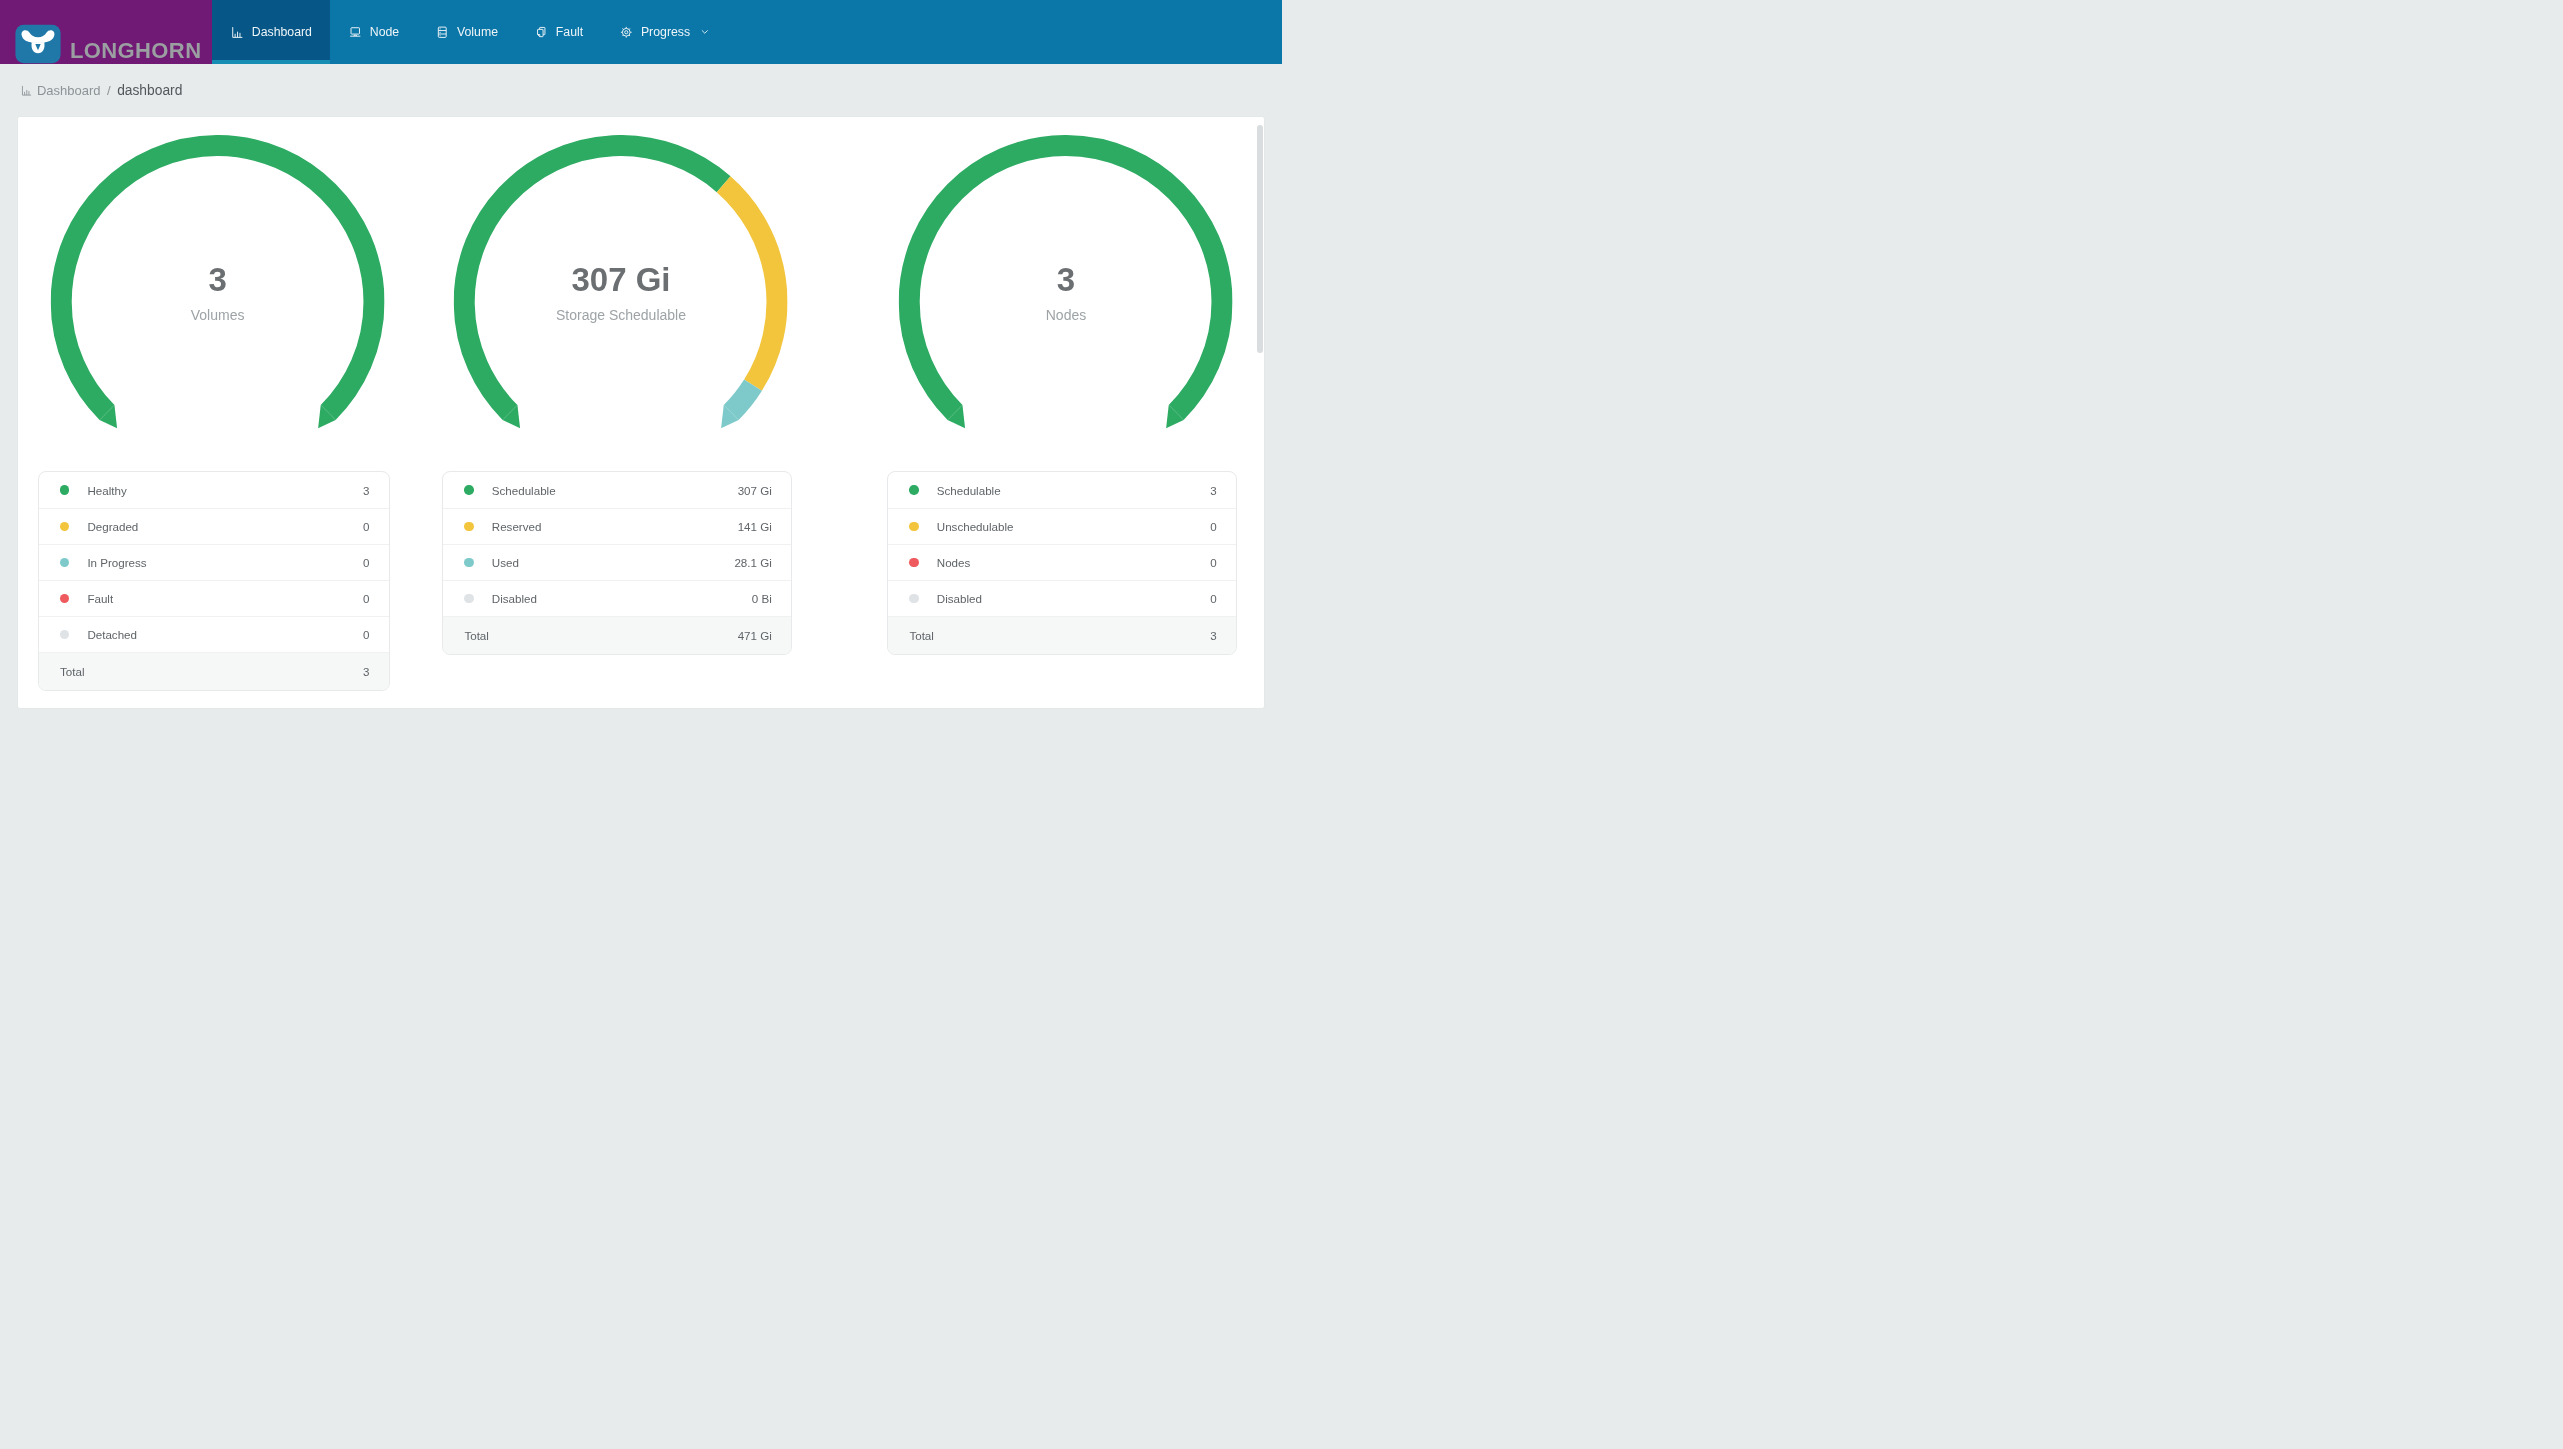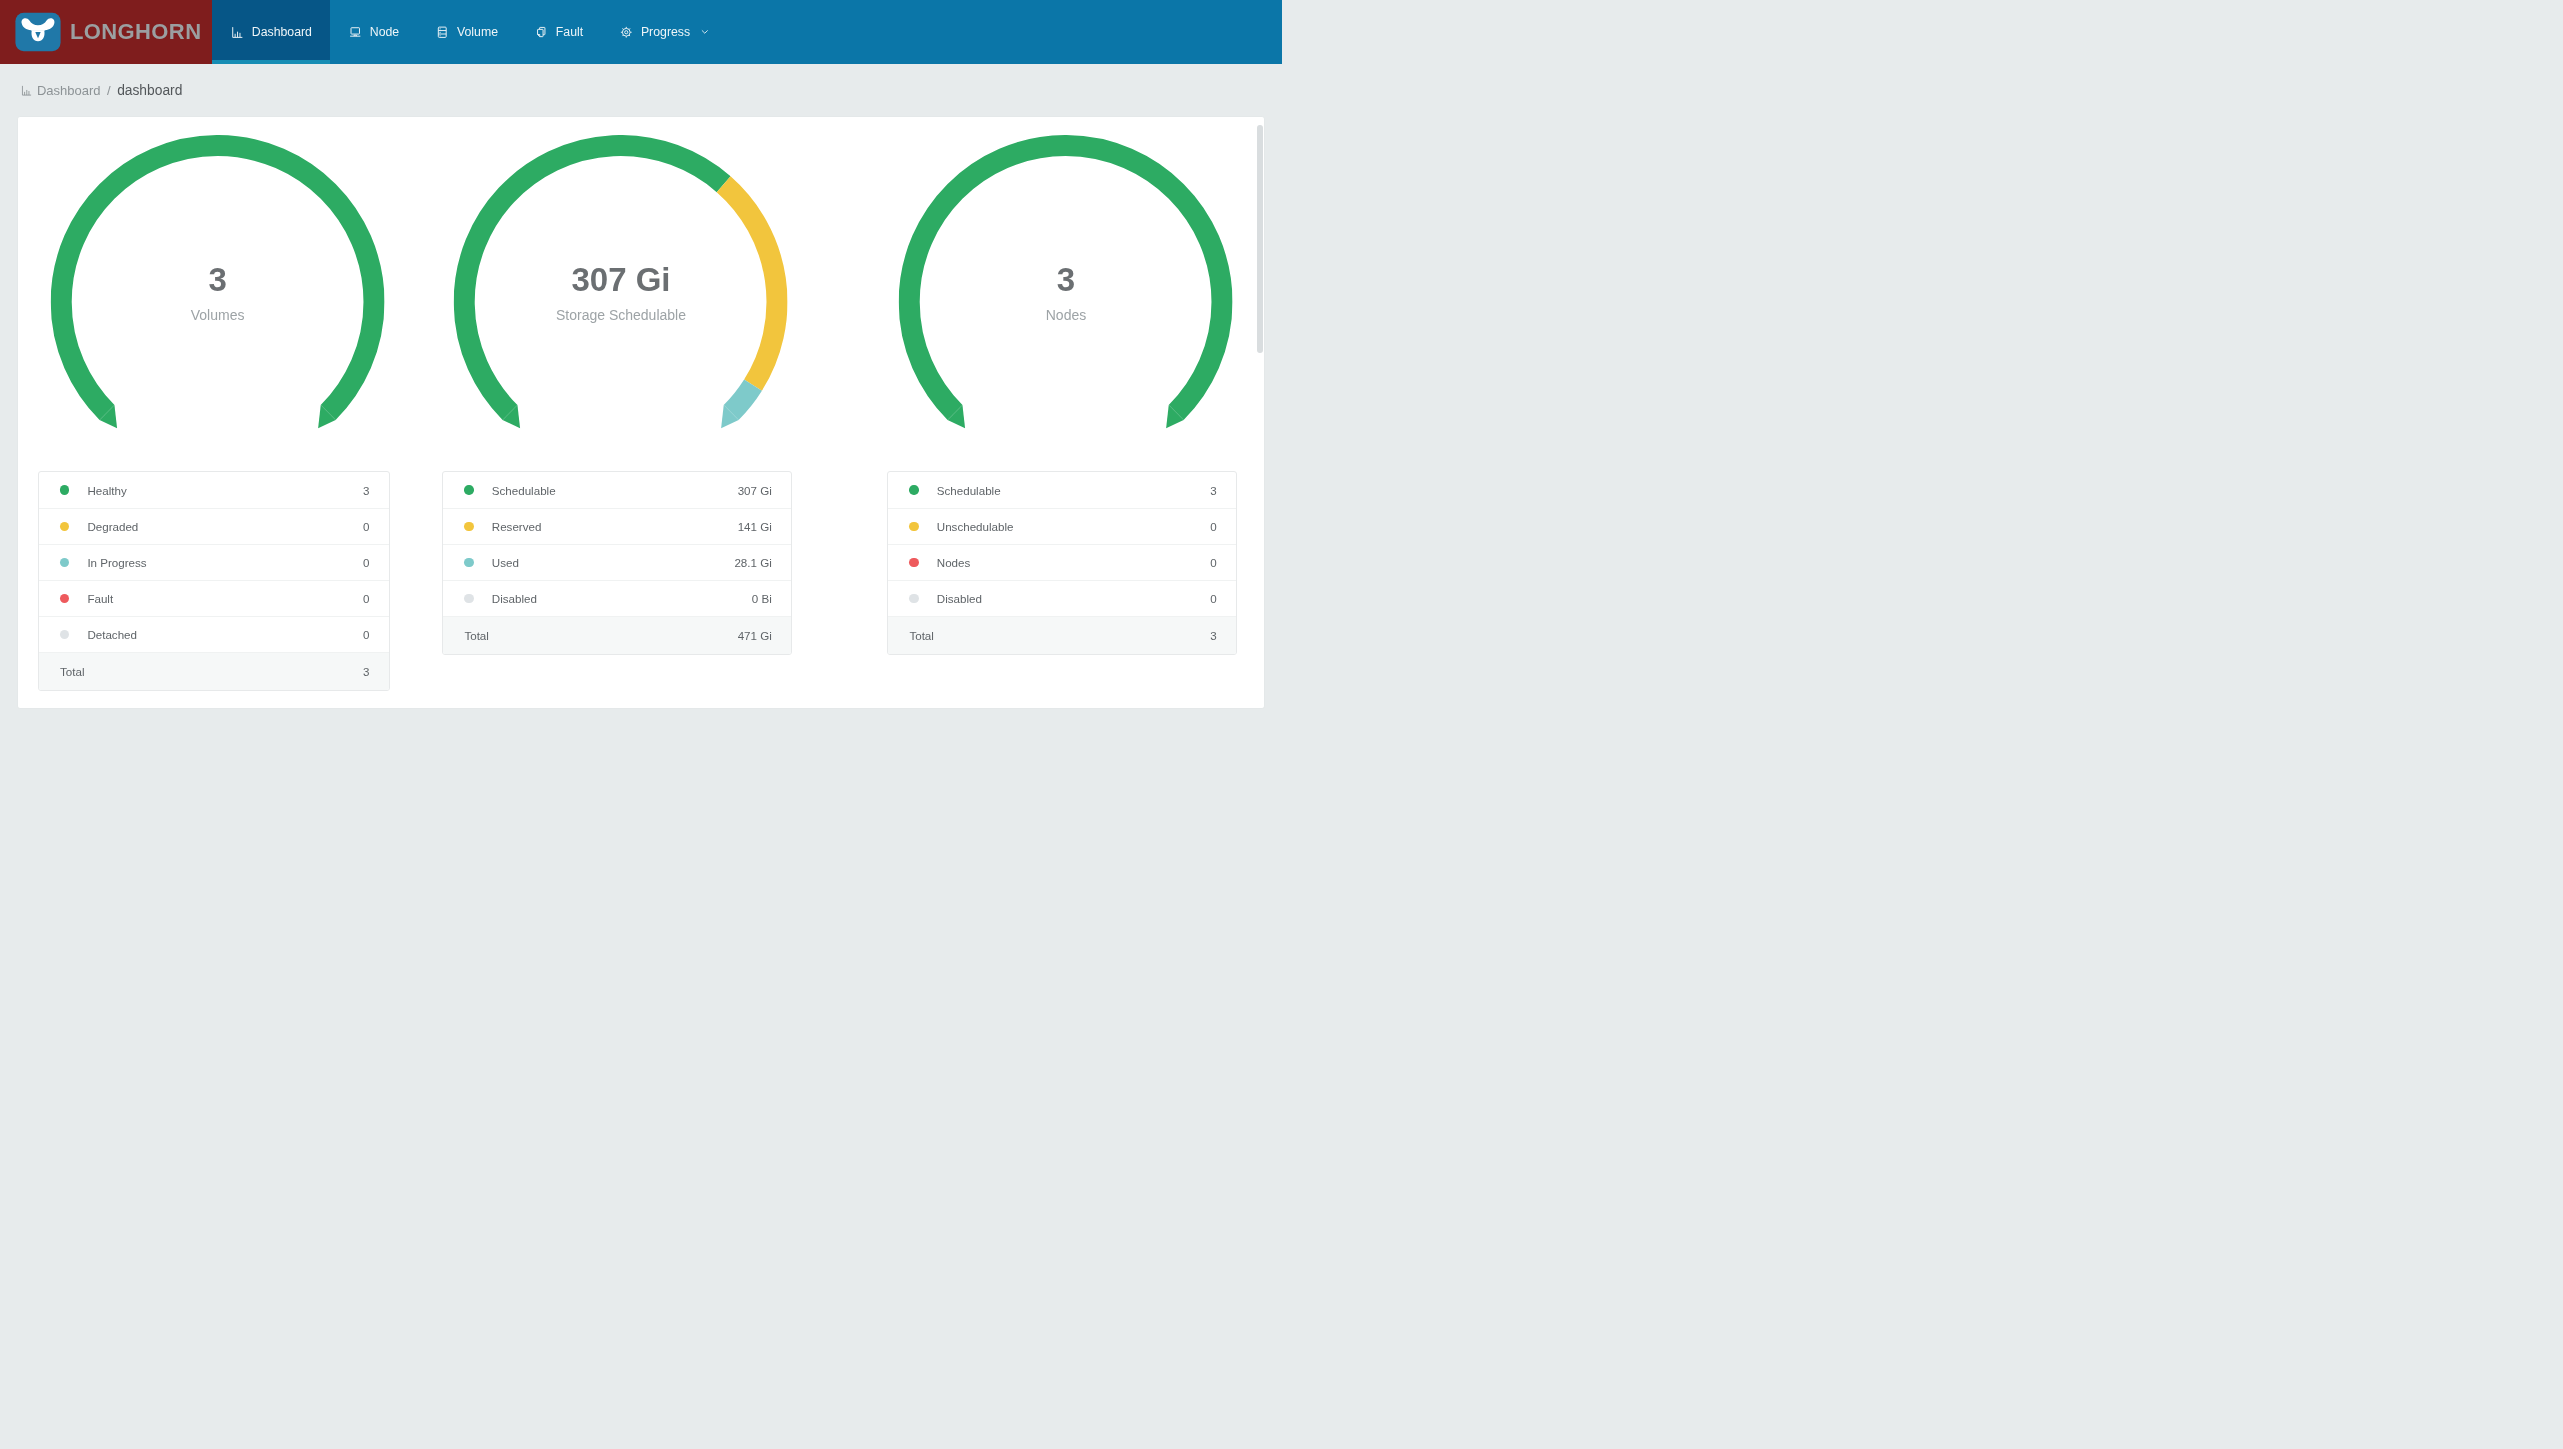--- a/index.html
+++ b/index.html
@@ -8,21 +8,21 @@
     --green:#2dab63; --yellow:#f2c53d; --teal:#7ecaca; --red:#ee5a5d; --gray:#dfe3e6;
     --text:#5f6468; --muted:#9da3a6; --value_text:#6b6f72; --total_row_bg:#f6f8f8;
   }
   *{box-sizing:border-box}
   html,body{margin:0;padding:0}
   body{width:1282px;height:725px;background:var(--page_bg);font-family:"Liberation Sans",sans-serif;overflow:hidden}
   .page{position:relative;width:1282px;height:725px}
 
   
   .navbar{height:64px;display:flex;background:var(--nav_bg)}
-  .logo-box{width:212px;height:100%;background:#7f1d1d;display:flex;align-items:center;padding-left:14.5px;gap:9.4px;flex:none;cursor:pointer}
+  .logo-box{width:212px;height:100%;background:#701a75;display:flex;align-items:flex-end;padding-left:14.5px;gap:9.4px;flex:none;cursor:pointer}
   .logo-icon{width:46px;height:40px;display:block}
   .brand{font-size:22px;font-weight:800;color:var(--brand_text);letter-spacing:0.4px}
   .tabs{display:flex;height:100%}
   .tab{display:flex;align-items:center;gap:7.3px;padding:0 18px;color:#eef5f8;font-size:12.3px;position:relative;cursor:pointer;text-decoration:none}
   .tab svg{width:14.5px;height:14.5px;display:block}
   .tab .chev{width:11.6px;height:11.6px;margin-left:1.5px}
   .tab.active{background:var(--active_tab)}
   .tab.active::after{content:"";position:absolute;left:0;right:0;bottom:0;height:3.6px;background:var(--active_strip)}
 
   
@@ -36,21 +36,21 @@
   .card{position:relative;margin:0 17.4px;height:593px;background:var(--card_bg);border:0.7px solid #e4e8e9;border-radius:2.9px}
   .chart-col{position:absolute;top:18px}
   .chart-col:nth-of-type(1){left:19.6px;width:352px}
   .chart-col:nth-of-type(2){left:424px;width:350px}
   .chart-col:nth-of-type(3){left:869px;width:350px}
   .gauge{display:block;margin:0 auto;transform:translateX(3.6px)}
   .center-overlay{position:absolute;left:0;right:0;top:125px;text-align:center;transform:translateX(3.6px);pointer-events:none}
   .center-value{font-size:33px;font-weight:700;color:var(--value_text);line-height:39px}
   .center-label{font-size:14px;color:var(--muted);margin-top:8px}
 
-  .legend{margin-top:37px;border:0.7px solid #e7e9ea;border-radius:3px;overflow:hidden;background:#fff}
+  .legend{margin-top:37px;border:0.7px solid #e7e9ea;border-radius:8px;overflow:hidden;background:#fff}
   .legend-row{display:flex;align-items:center;height:36px;padding:0 19.6px 0 21px;border-top:0.7px solid #f0f2f2;font-size:11.6px;color:var(--text)}
   .legend-body .legend-row:first-child{border-top:none}
   .dot{width:9.4px;height:9.4px;border-radius:50%;margin-right:18px;flex:none}
   .legend-label{flex:1}
   .legend-value{margin-left:auto;color:var(--text)}
   .legend-row.total{background:var(--total_row_bg);height:38px}
 
   .scroll-thumb{position:absolute;left:1257px;top:125px;width:5.8px;height:228px;border-radius:2.9px;background:#d9dddf;cursor:pointer}
 </style>
 </head>

